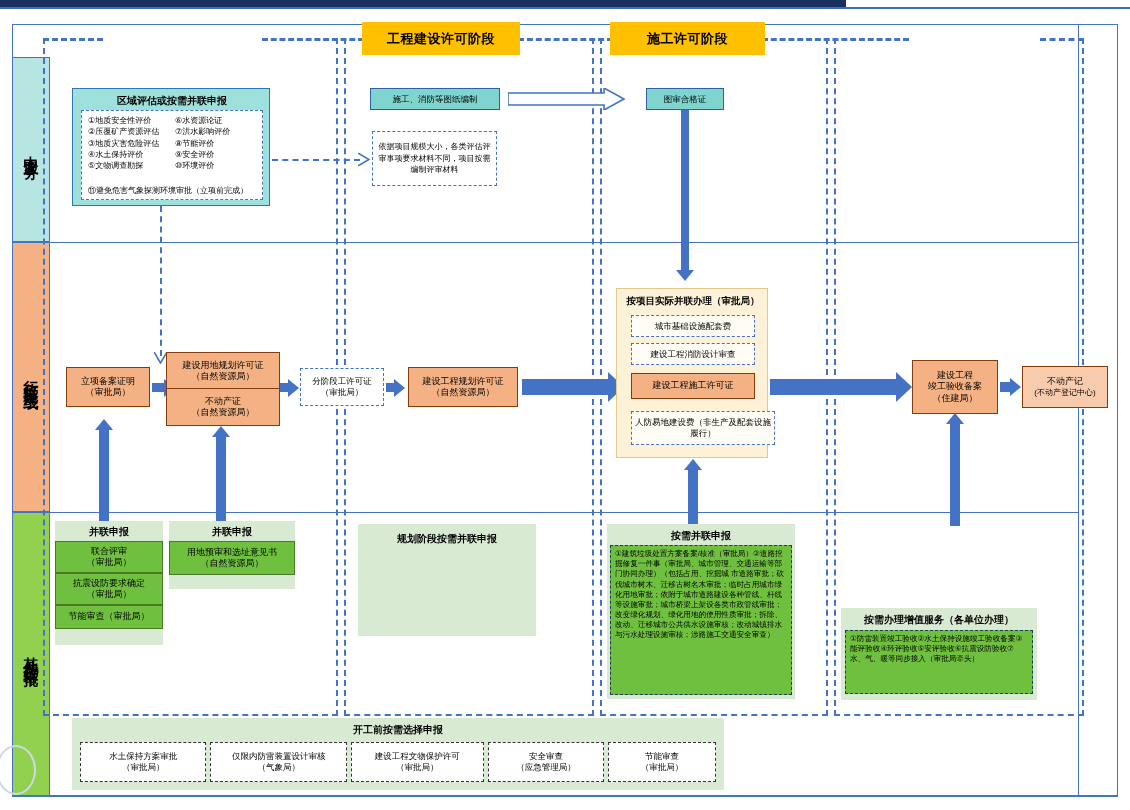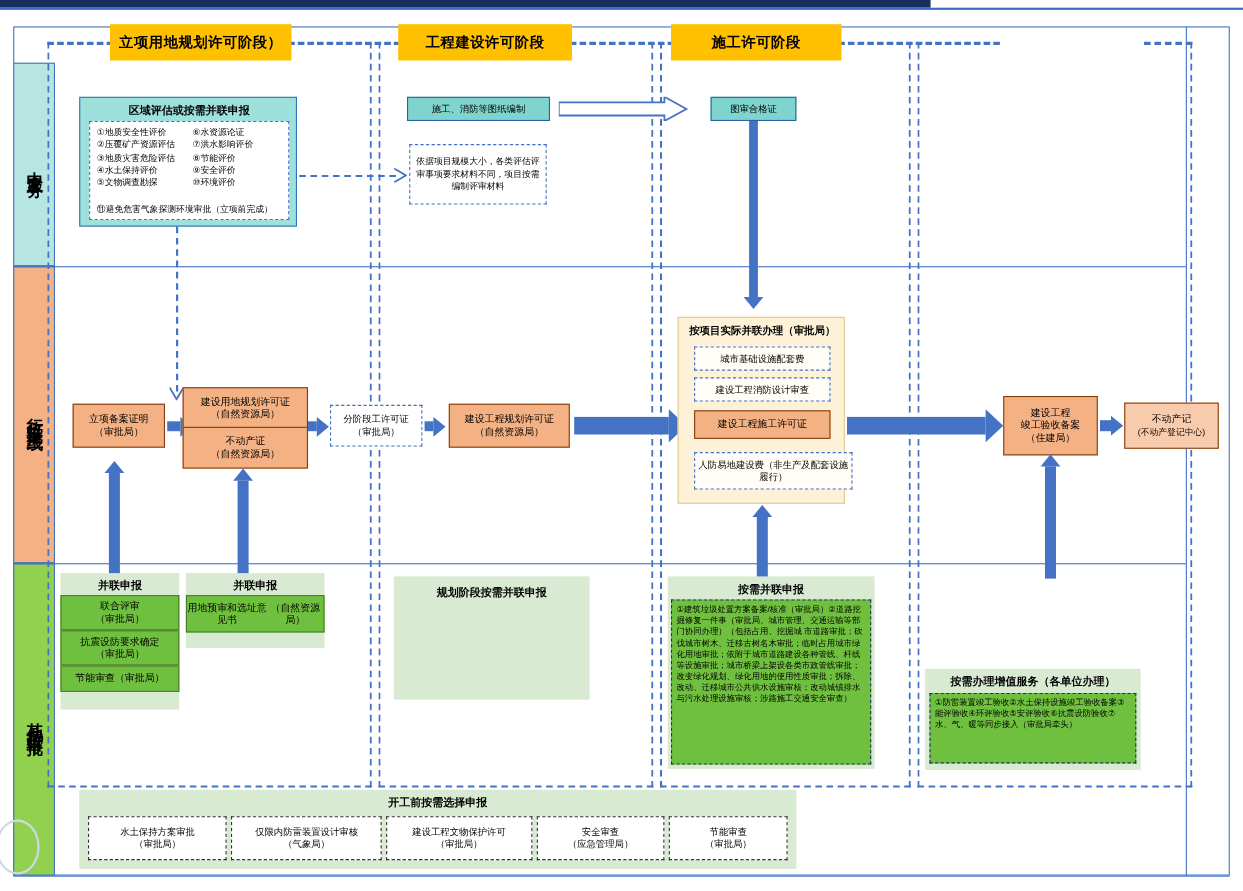--- a/index.html
+++ b/index.html
@@ -102,21 +102,20 @@
   <div class="abs dashwrap" style="left:344px;top:38px;width:250px;height:678px;border-top-color:transparent;"></div>
   <div class="abs dashwrap" style="left:600px;top:38px;width:228px;height:678px;border-top-color:transparent;"></div>
   <div class="abs dashwrap" style="left:834px;top:38px;width:250px;height:678px;border-top-color:transparent;"></div>
 
   <div class="abs hdash" style="left:43px;top:38px;width:60px;"></div>
   <div class="abs hdash" style="left:262px;top:38px;width:102px;"></div>
   <div class="abs hdash" style="left:518px;top:38px;width:95px;"></div>
   <div class="abs hdash" style="left:762px;top:38px;width:147px;"></div>
   <div class="abs hdash" style="left:1040px;top:38px;width:44px;"></div>
 
-  <div class="abs stage-title" style="left:100px;top:22px;width:165px;height:33px;">立项用地规划许可阶段）</div>
   <div class="abs stage-title" style="left:362px;top:22px;width:158px;height:33px;">工程建设许可阶段</div>
   <div class="abs stage-title" style="left:610px;top:22px;width:155px;height:33px;">施工许可阶段</div>
 
   <div class="abs cyan-panel" style="left:72px;top:88px;width:198px;height:118px;">
     <div class="abs cyan-title" style="left:0;top:5px;width:198px;">区域评估或按需并联申报</div>
     <div class="abs white-inner" style="left:8px;top:21px;width:182px;height:90px;">
       <div class="abs list-col" style="left:6px;top:4px;">
         <div>①地质安全性评价</div>
         <div>②压覆矿产资源评估</div>
         <div>③地质灾害危险评估</div>
@@ -242,21 +241,21 @@
     </div>
     <div class="abs green-chip box" style="left:0;top:52px;width:108px;height:32px;flex-direction:column;">
       <span>抗震设防要求确定</span>
       <span>（审批局）</span>
     </div>
     <div class="abs green-chip box" style="left:0;top:84px;width:108px;height:24px;">节能审查（审批局）</div>
   </div>
 
   <div class="abs green-panel-nb" style="left:169px;top:521px;width:126px;height:68px;">
     <div class="abs green-title" style="left:0;top:4px;width:126px;">并联申报</div>
-    <div class="abs green-chip box" style="left:0;top:20px;width:126px;height:34px;flex-direction:row;">
+    <div class="abs green-chip box" style="left:0;top:20px;width:126px;height:34px;flex-direction:column;">
       <span>用地预审和选址意见书</span>
       <span>（自然资源局）</span>
     </div>
   </div>
 
   <div class="abs green-panel-nb" style="left:358px;top:524px;width:178px;height:112px;">
     <div class="abs green-title" style="left:0;top:8px;width:178px;">规划阶段按需并联申报</div>
   </div>
 
   <div class="abs green-panel-nb" style="left:607px;top:524px;width:188px;height:175px;">

